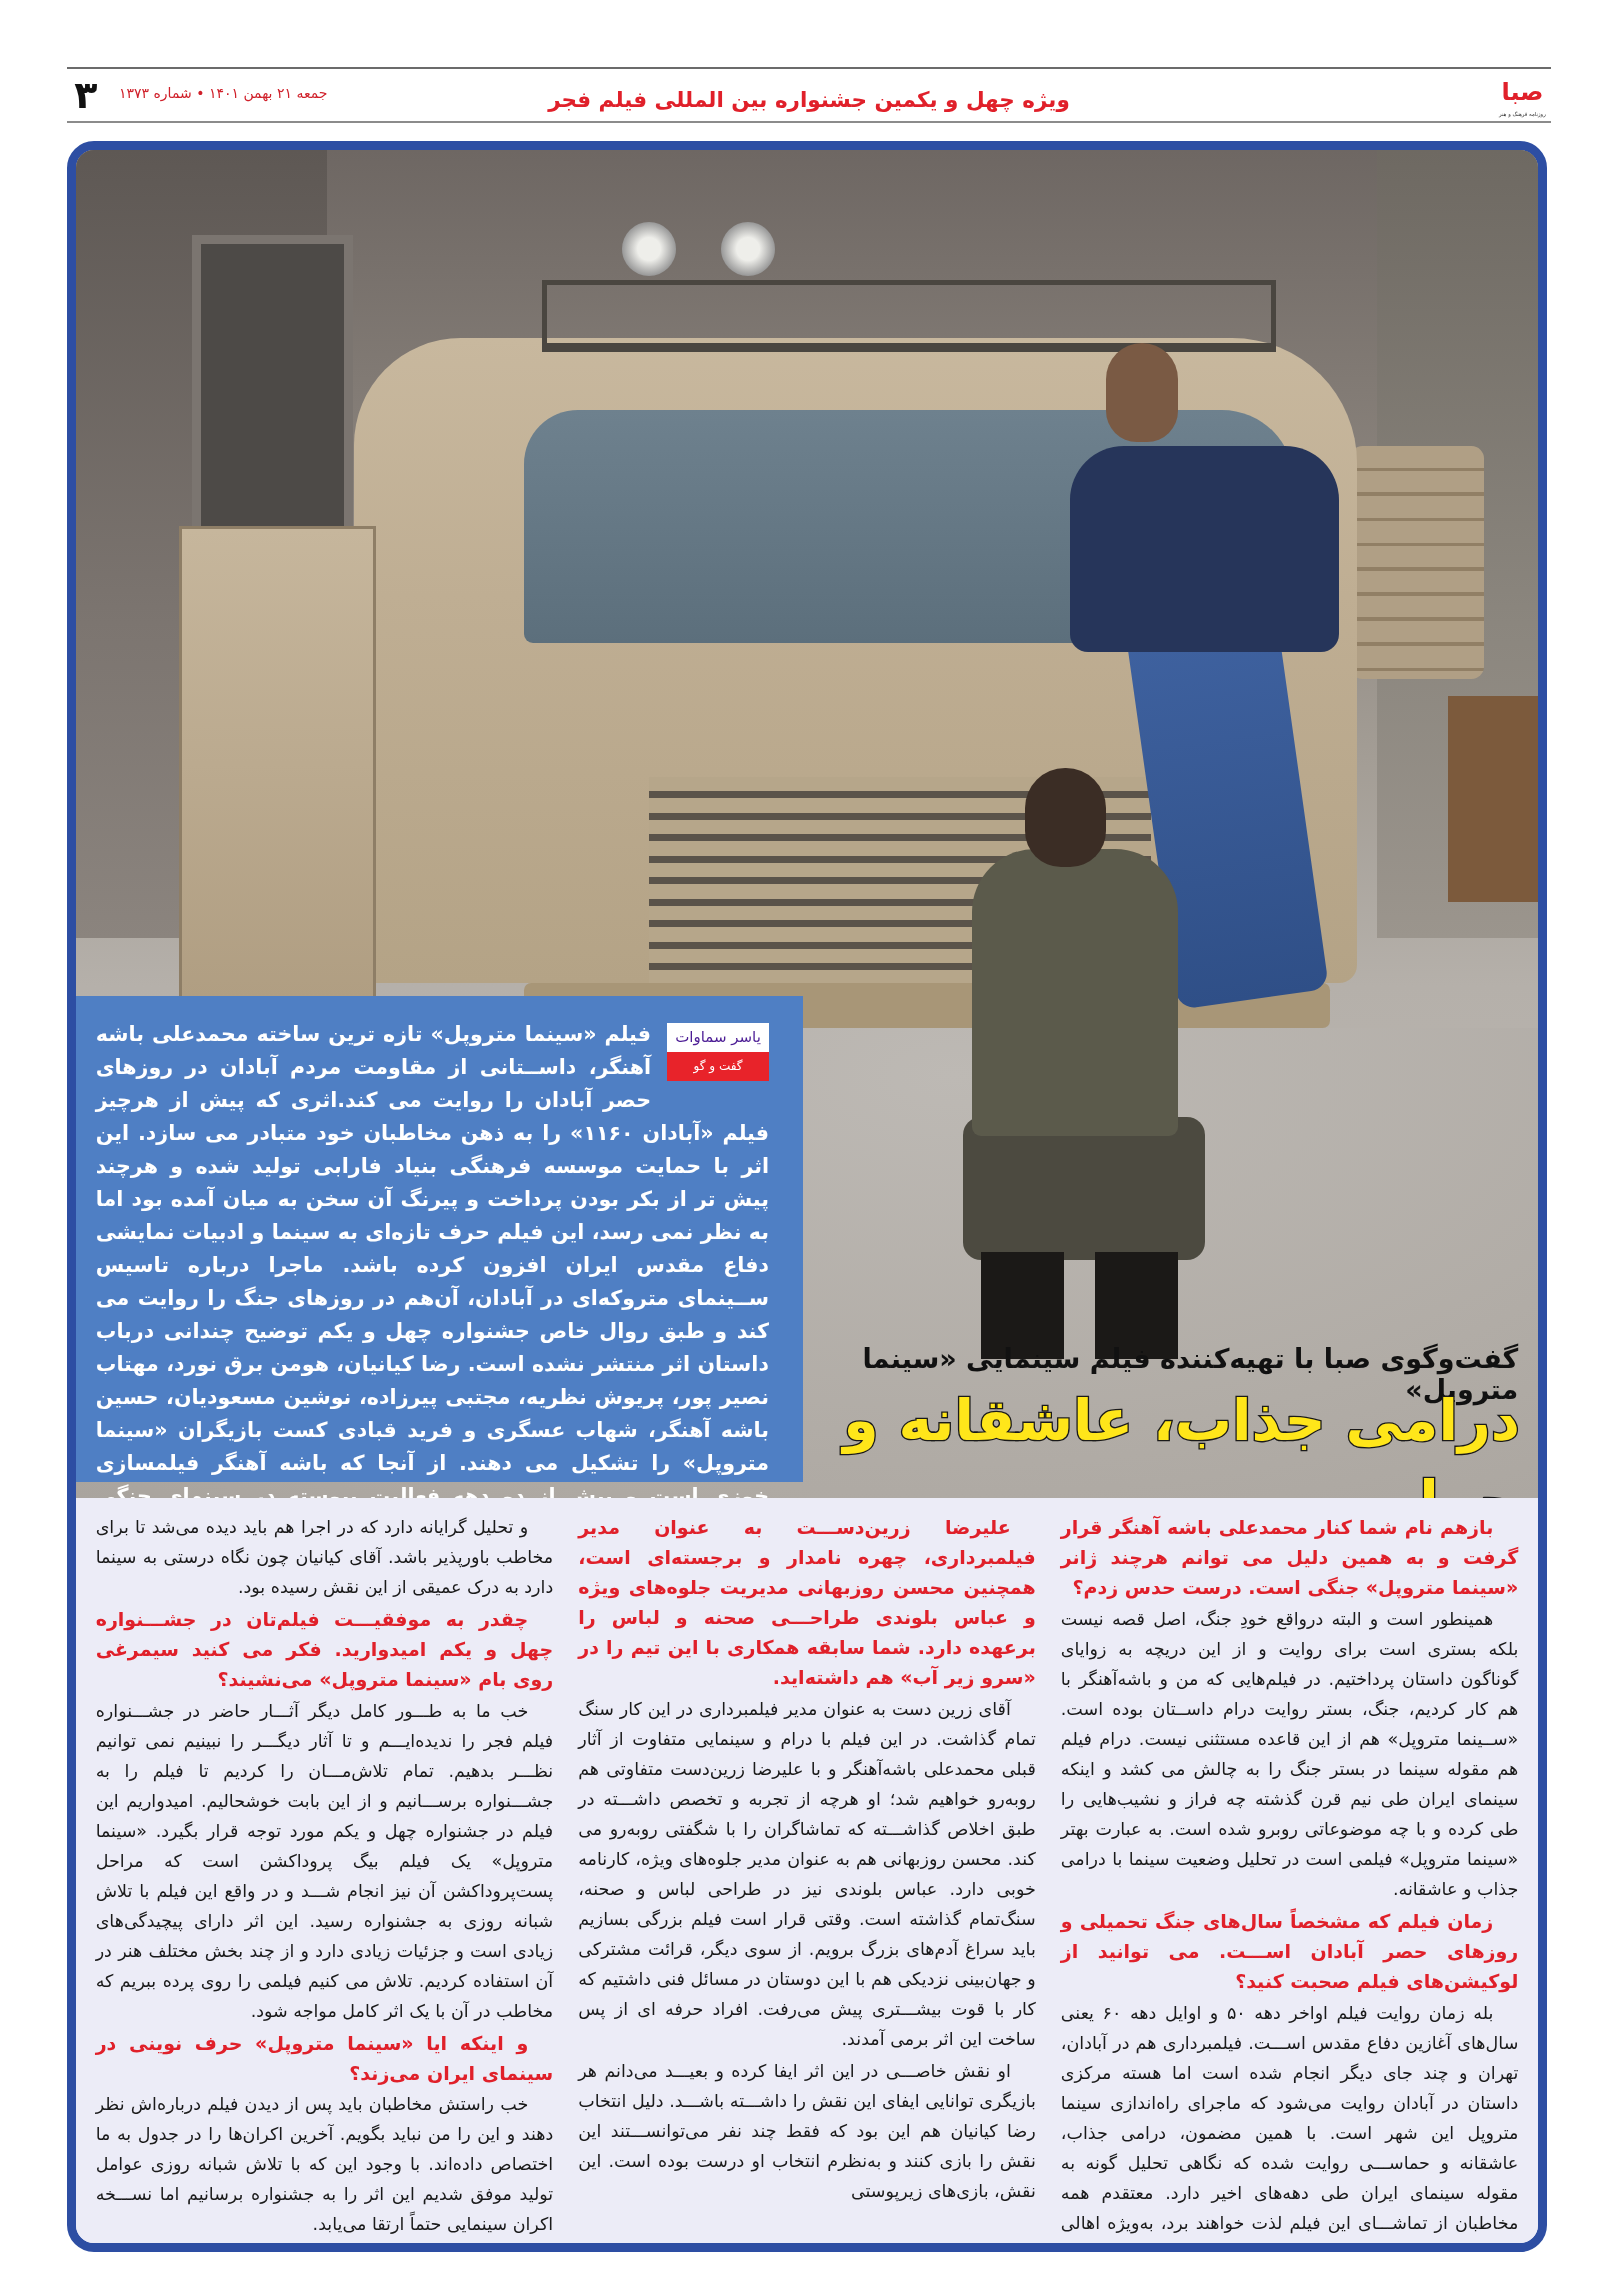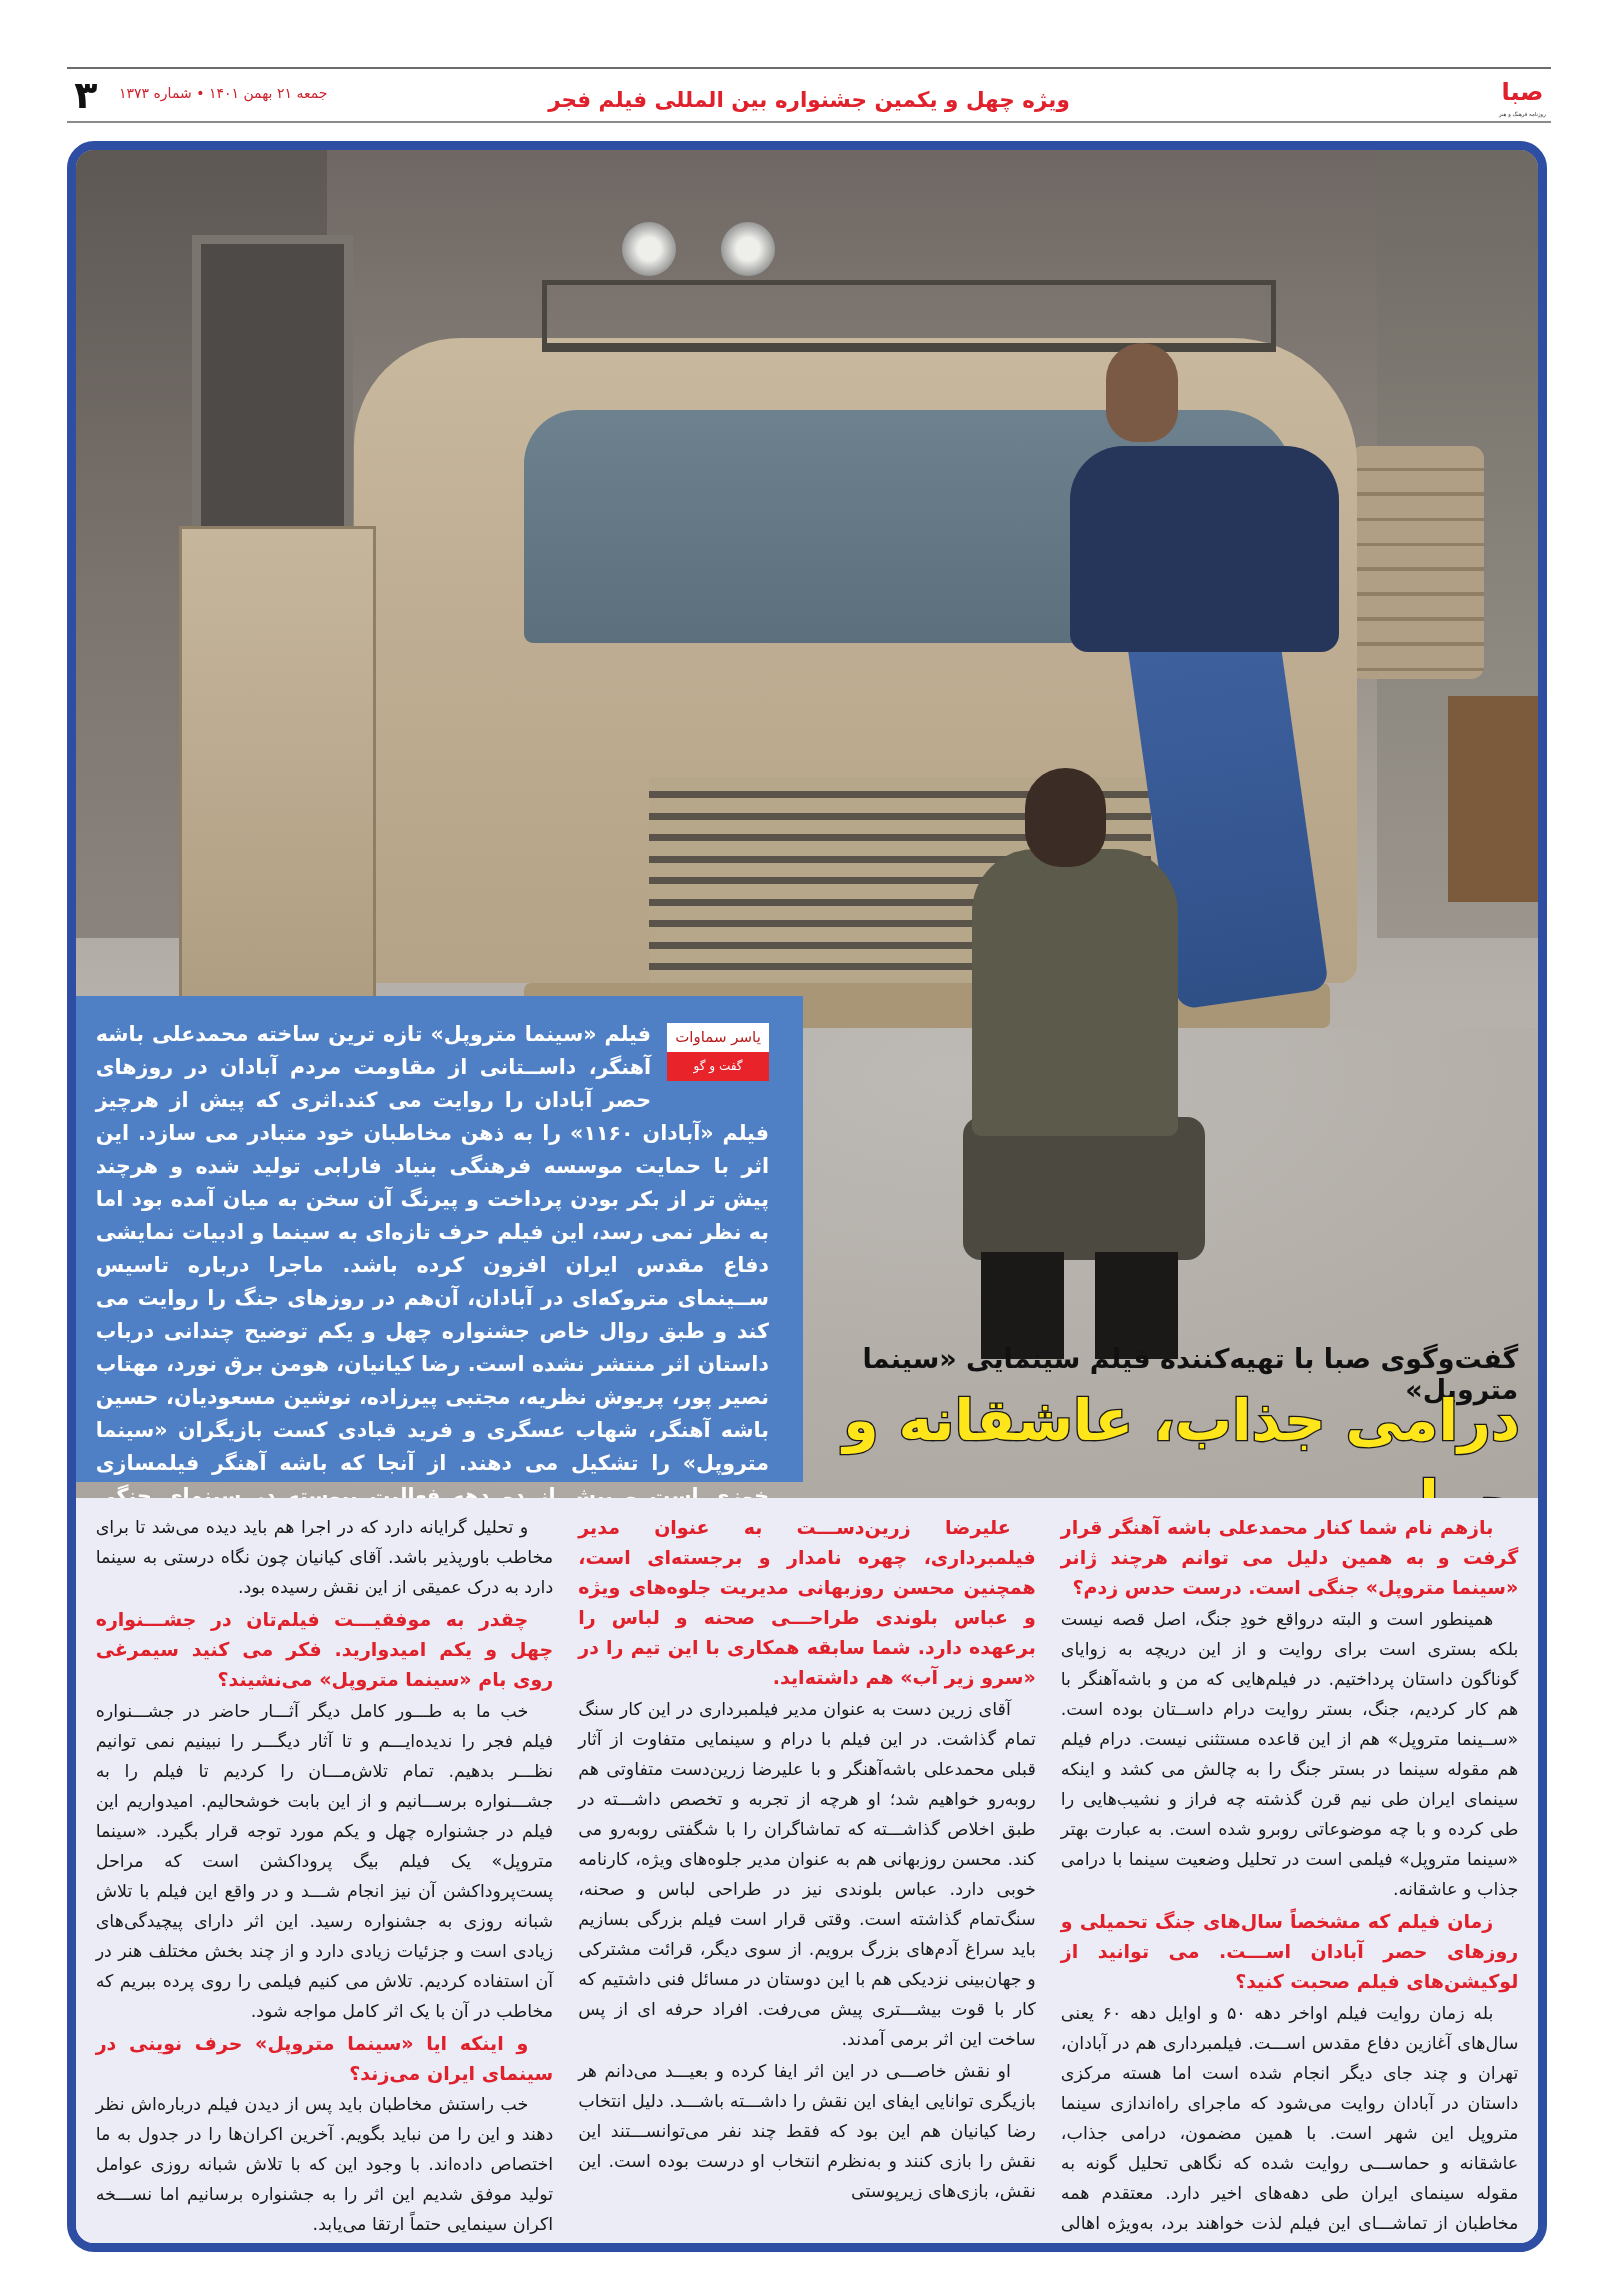--- a/index.html
+++ b/index.html
@@ -54,21 +54,21 @@
   .ph-man2-head { position: absolute; left: 949px; top: 618px; width: 81px; height: 99px; background: #3b2d25; border-radius: 40px 40px 36px 36px; }
   .ph-man2-legs { position: absolute; left: 887px; top: 967px; width: 242px; height: 143px; background: #4c4a40; border-radius: 18px; }
   .ph-boots { position: absolute; left: 905px; top: 1102px; width: 197px; height: 107px;
     background: linear-gradient(90deg, #1b1917 0 42%, transparent 42% 58%, #1b1917 58% 100%); }
   .ph-curb { position: absolute; left: 0; top: 905px; width: 537px; height: 36px; background: #8d8984; }
 
   
   .intro { position: absolute; left: 0; top: 846px; width: 727px; height: 486px; background: #4f7fc4; padding: 21.5px 34px 16px 19.7px; }
   .intro-text { color: #ffffff; font-size: 20.6px; line-height: 33px; font-weight: bold; text-align: justify; text-align-last: right; }
   .byline { float: right; width: 102px; margin: 5.4px 0 5.4px 16px; }
-  .byline-name { display: block; background: #ffffff; color: #b91c1c; font-size: 15px; text-align: center; height: 29px; line-height: 29px; }
+  .byline-name { display: block; background: #ffffff; color: #4c1d95; font-size: 15px; text-align: center; height: 29px; line-height: 29px; }
   .byline-type { display: block; background: #e8232a; color: #ffffff; font-size: 12px; text-align: center; height: 29px; line-height: 29px; }
 
   
   .kicker { position: absolute; right: 19.7px; top: 1178px; width: 681px; text-align: right; font-size: 27px; font-weight: bold; color: #111; margin-top: 15px; }
   .headline { position: absolute; right: 18px; top: 1230px; width: 716px; text-align: right; font-size: 57px; font-weight: bold; color: #ffe61a;
     -webkit-text-stroke: 2.7px #1a1a1a; paint-order: stroke fill; letter-spacing: -0.9px; line-height: 81px; }
 
   
   .columns { position: absolute; left: 0; right: 0; top: 1348px; bottom: 0; display: flex; flex-direction: row; padding: 14.3px 7.2px 0 7.2px; background: #ececf7; }
   .col { flex: 1; padding: 0 12.5px; text-align: justify; }

